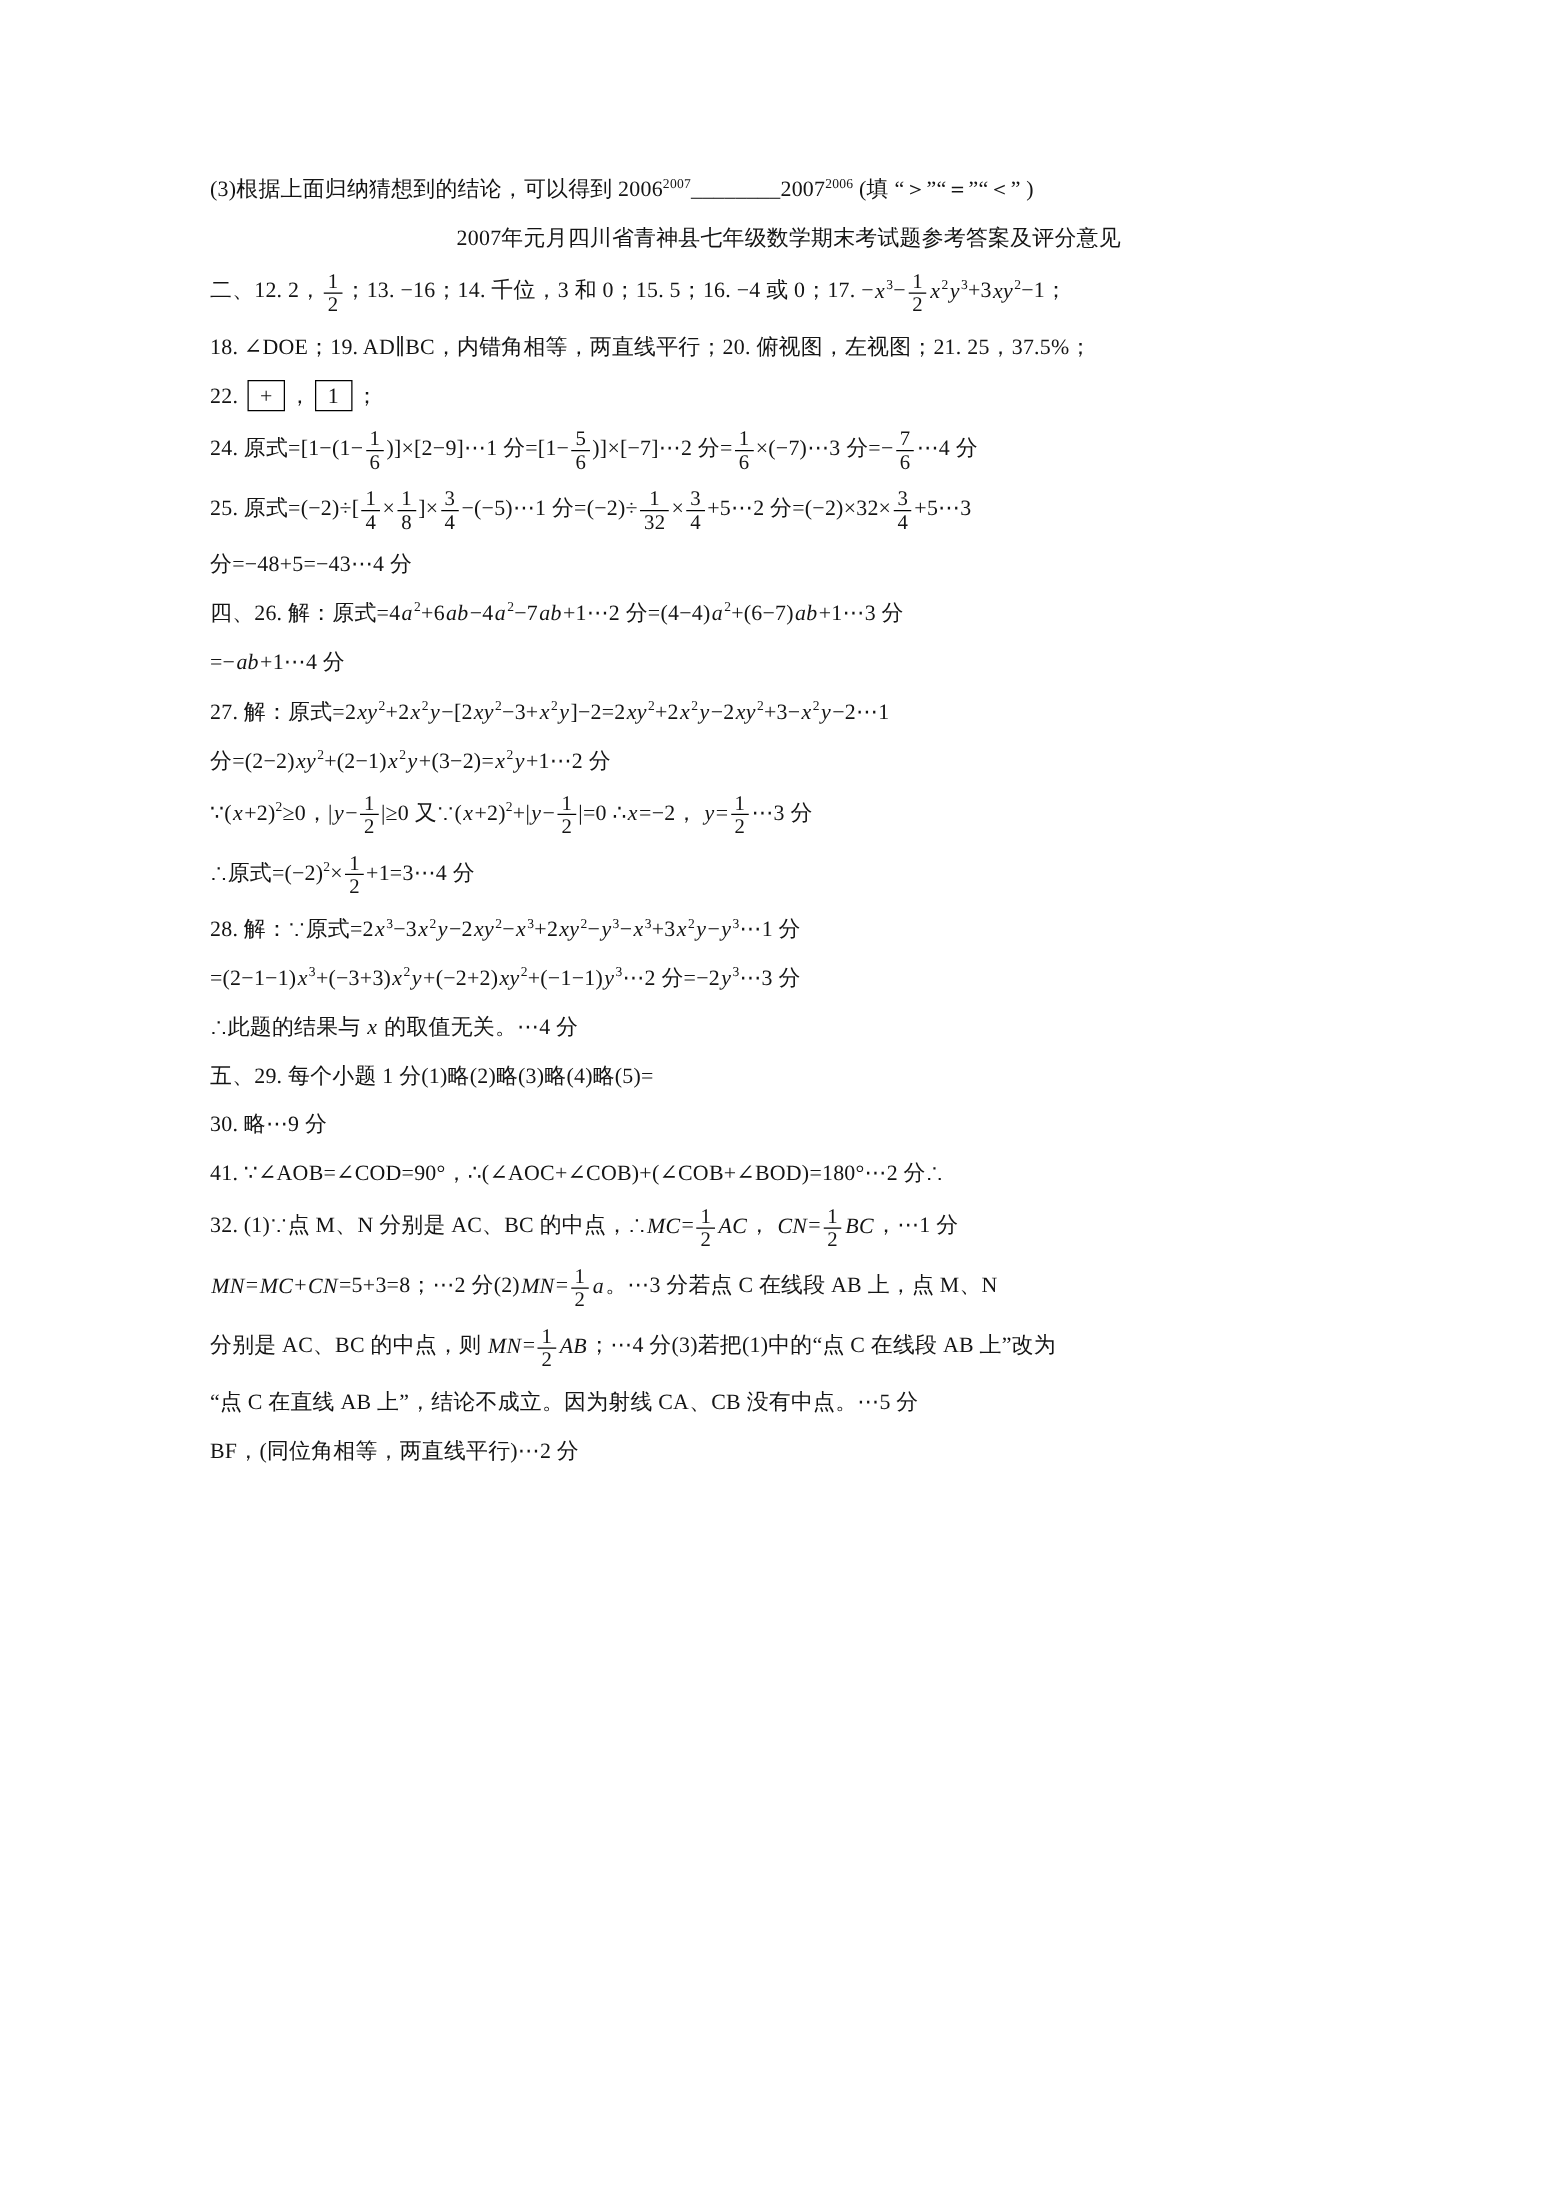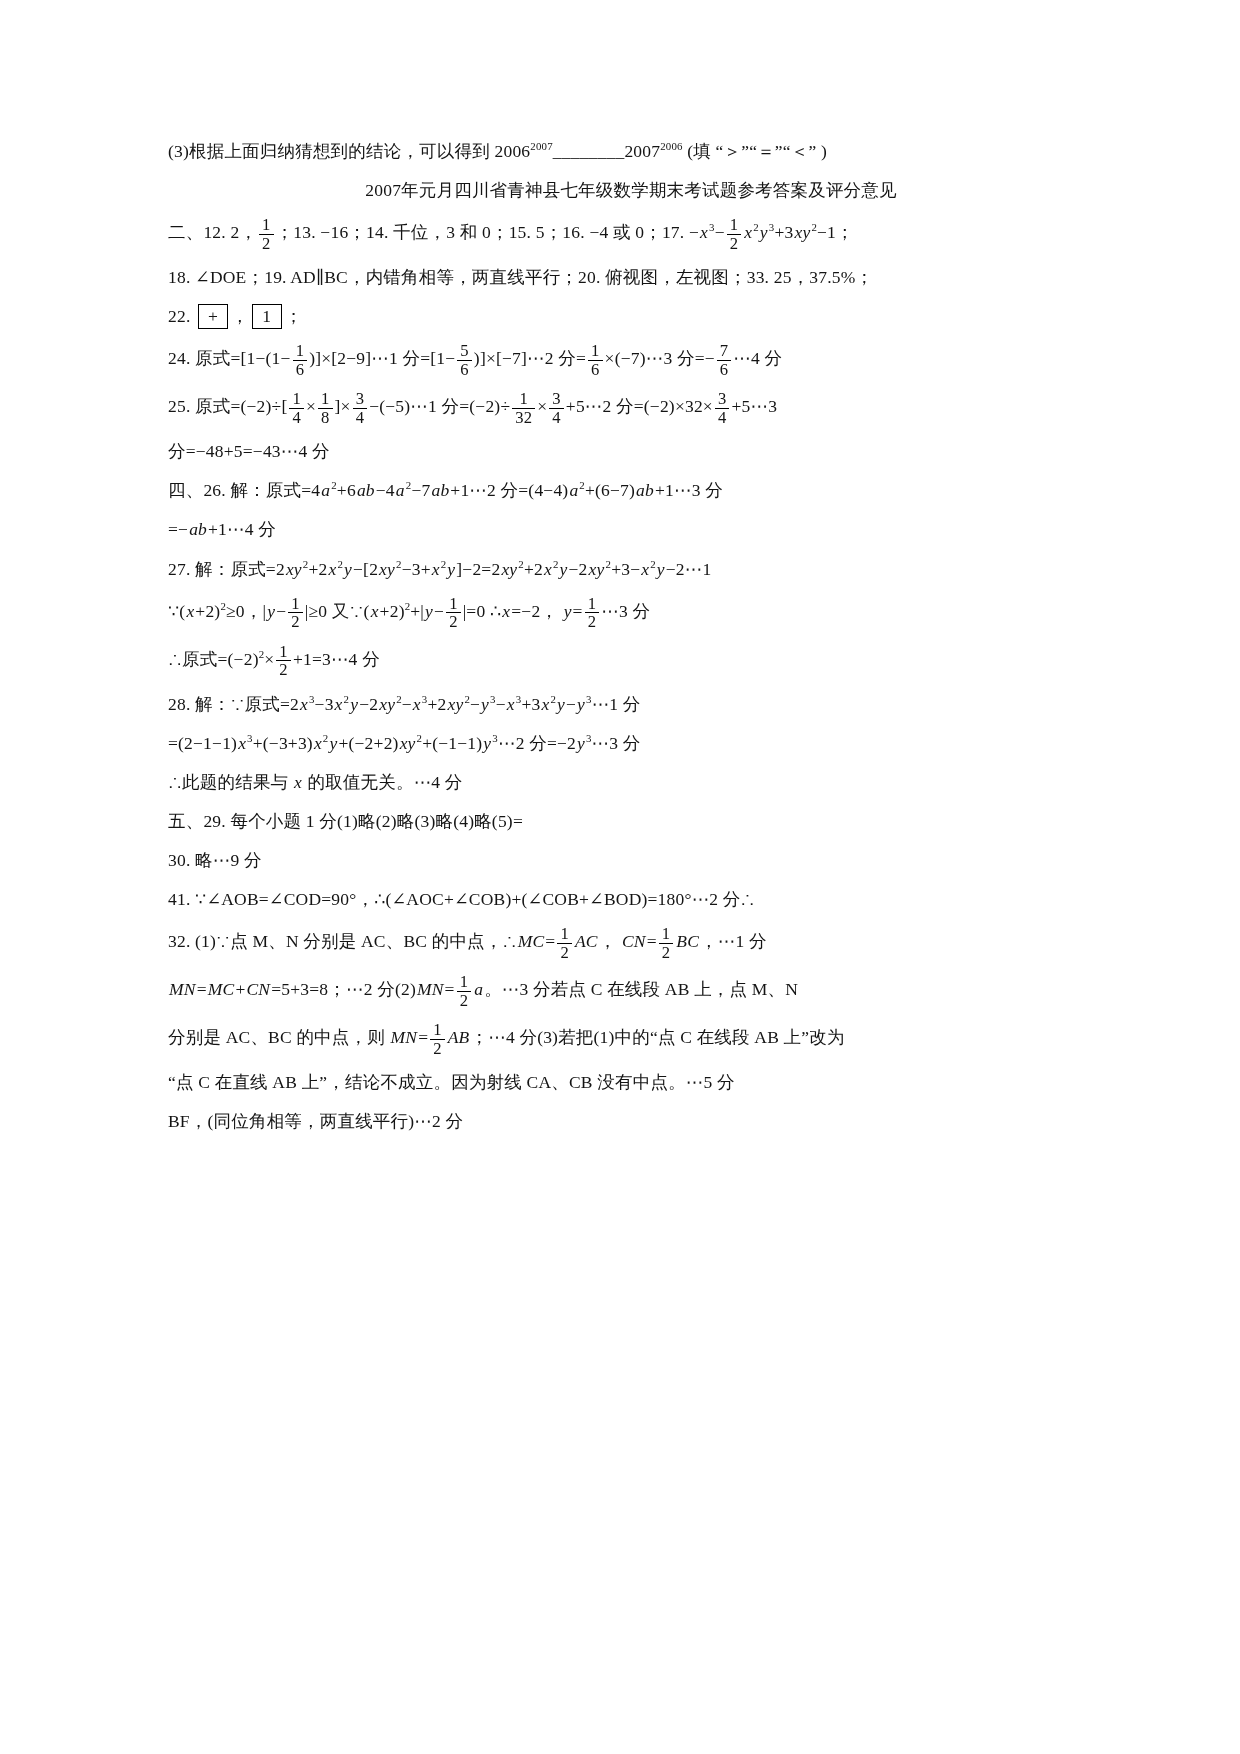--- a/index.html
+++ b/index.html
@@ -59,28 +59,29 @@
   }
 </style>
 </head>
 <body>
 
 <div class="page">
   <div class="content">
       <p class="line">(3)根据上面归纳猜想到的结论，可以得到 2006<sup>2007</sup>________2007<sup>2006</sup> (填 “＞”“＝”“＜” )</p>
       <p class="line center">2007年元月四川省青神县七年级数学期末考试题参考答案及评分意见</p>
       <p class="line">二、12. 2，<span class="frac"><span class="num">1</span><span class="den">2</span></span>；13. −16；14. 千位，3 和 0；15. 5；16. −4 或 0；17. −<i class="mvar">x</i><sup>3</sup>−<span class="frac"><span class="num">1</span><span class="den">2</span></span><i class="mvar">x</i><sup>2</sup><i class="mvar">y</i><sup>3</sup>+3<i class="mvar">xy</i><sup>2</sup>−1；</p>
-      <p class="line">18. ∠DOE；19. AD∥BC，内错角相等，两直线平行；20. 俯视图，左视图；33. 25，37.5%；</p>
+      <p class="line">18. ∠DOE；19. AD∥BC，内错角相等，两直线平行；20. 俯视图，左视图；21. 25，37.5%；</p>
       <p class="line">22. <span class="boxed">+</span>，<span class="boxed">1</span>；</p>
       <p class="line">24. 原式=[1−(1−<span class="frac"><span class="num">1</span><span class="den">6</span></span>)]×[2−9]⋯1 分=[1−<span class="frac"><span class="num">5</span><span class="den">6</span></span>)]×[−7]⋯2 分=<span class="frac"><span class="num">1</span><span class="den">6</span></span>×(−7)⋯3 分=−<span class="frac"><span class="num">7</span><span class="den">6</span></span>⋯4 分</p>
       <p class="line">25. 原式=(−2)÷[<span class="frac"><span class="num">1</span><span class="den">4</span></span>×<span class="frac"><span class="num">1</span><span class="den">8</span></span>]×<span class="frac"><span class="num">3</span><span class="den">4</span></span>−(−5)⋯1 分=(−2)÷<span class="frac"><span class="num">1</span><span class="den">32</span></span>×<span class="frac"><span class="num">3</span><span class="den">4</span></span>+5⋯2 分=(−2)×32×<span class="frac"><span class="num">3</span><span class="den">4</span></span>+5⋯3</p>
       <p class="line">分=−48+5=−43⋯4 分</p>
       <p class="line">四、26. 解：原式=4<i class="mvar">a</i><sup>2</sup>+6<i class="mvar">ab</i>−4<i class="mvar">a</i><sup>2</sup>−7<i class="mvar">ab</i>+1⋯2 分=(4−4)<i class="mvar">a</i><sup>2</sup>+(6−7)<i class="mvar">ab</i>+1⋯3 分</p>
       <p class="line">=−<i class="mvar">ab</i>+1⋯4 分</p>
       <p class="line">27. 解：原式=2<i class="mvar">xy</i><sup>2</sup>+2<i class="mvar">x</i><sup>2</sup><i class="mvar">y</i>−[2<i class="mvar">xy</i><sup>2</sup>−3+<i class="mvar">x</i><sup>2</sup><i class="mvar">y</i>]−2=2<i class="mvar">xy</i><sup>2</sup>+2<i class="mvar">x</i><sup>2</sup><i class="mvar">y</i>−2<i class="mvar">xy</i><sup>2</sup>+3−<i class="mvar">x</i><sup>2</sup><i class="mvar">y</i>−2⋯1</p>
+      <p class="line">分=(2−2)<i class="mvar">xy</i><sup>2</sup>+(2−1)<i class="mvar">x</i><sup>2</sup><i class="mvar">y</i>+(3−2)=<i class="mvar">x</i><sup>2</sup><i class="mvar">y</i>+1⋯2 分</p>
       <p class="line">∵(<i class="mvar">x</i>+2)<sup>2</sup>≥0，|<i class="mvar">y</i>−<span class="frac"><span class="num">1</span><span class="den">2</span></span>|≥0 又∵(<i class="mvar">x</i>+2)<sup>2</sup>+|<i class="mvar">y</i>−<span class="frac"><span class="num">1</span><span class="den">2</span></span>|=0 ∴<i class="mvar">x</i>=−2， <i class="mvar">y</i>=<span class="frac"><span class="num">1</span><span class="den">2</span></span>⋯3 分</p>
       <p class="line">∴原式=(−2)<sup>2</sup>×<span class="frac"><span class="num">1</span><span class="den">2</span></span>+1=3⋯4 分</p>
       <p class="line">28. 解：∵原式=2<i class="mvar">x</i><sup>3</sup>−3<i class="mvar">x</i><sup>2</sup><i class="mvar">y</i>−2<i class="mvar">xy</i><sup>2</sup>−<i class="mvar">x</i><sup>3</sup>+2<i class="mvar">xy</i><sup>2</sup>−<i class="mvar">y</i><sup>3</sup>−<i class="mvar">x</i><sup>3</sup>+3<i class="mvar">x</i><sup>2</sup><i class="mvar">y</i>−<i class="mvar">y</i><sup>3</sup>⋯1 分</p>
       <p class="line">=(2−1−1)<i class="mvar">x</i><sup>3</sup>+(−3+3)<i class="mvar">x</i><sup>2</sup><i class="mvar">y</i>+(−2+2)<i class="mvar">xy</i><sup>2</sup>+(−1−1)<i class="mvar">y</i><sup>3</sup>⋯2 分=−2<i class="mvar">y</i><sup>3</sup>⋯3 分</p>
       <p class="line">∴此题的结果与 <i class="mvar">x</i> 的取值无关。⋯4 分</p>
       <p class="line">五、29. 每个小题 1 分(1)略(2)略(3)略(4)略(5)=</p>
       <p class="line">30. 略⋯9 分</p>
       <p class="line">41. ∵∠AOB=∠COD=90°，∴(∠AOC+∠COB)+(∠COB+∠BOD)=180°⋯2 分∴</p>
       <p class="line">32. (1)∵点 M、N 分别是 AC、BC 的中点，∴<i class="mvar">MC</i>=<span class="frac"><span class="num">1</span><span class="den">2</span></span><i class="mvar">AC</i>， <i class="mvar">CN</i>=<span class="frac"><span class="num">1</span><span class="den">2</span></span><i class="mvar">BC</i>，⋯1 分</p>
       <p class="line"><i class="mvar">MN</i>=<i class="mvar">MC</i>+<i class="mvar">CN</i>=5+3=8；⋯2 分(2)<i class="mvar">MN</i>=<span class="frac"><span class="num">1</span><span class="den">2</span></span><i class="mvar">a</i>。⋯3 分若点 C 在线段 AB 上，点 M、N</p>

